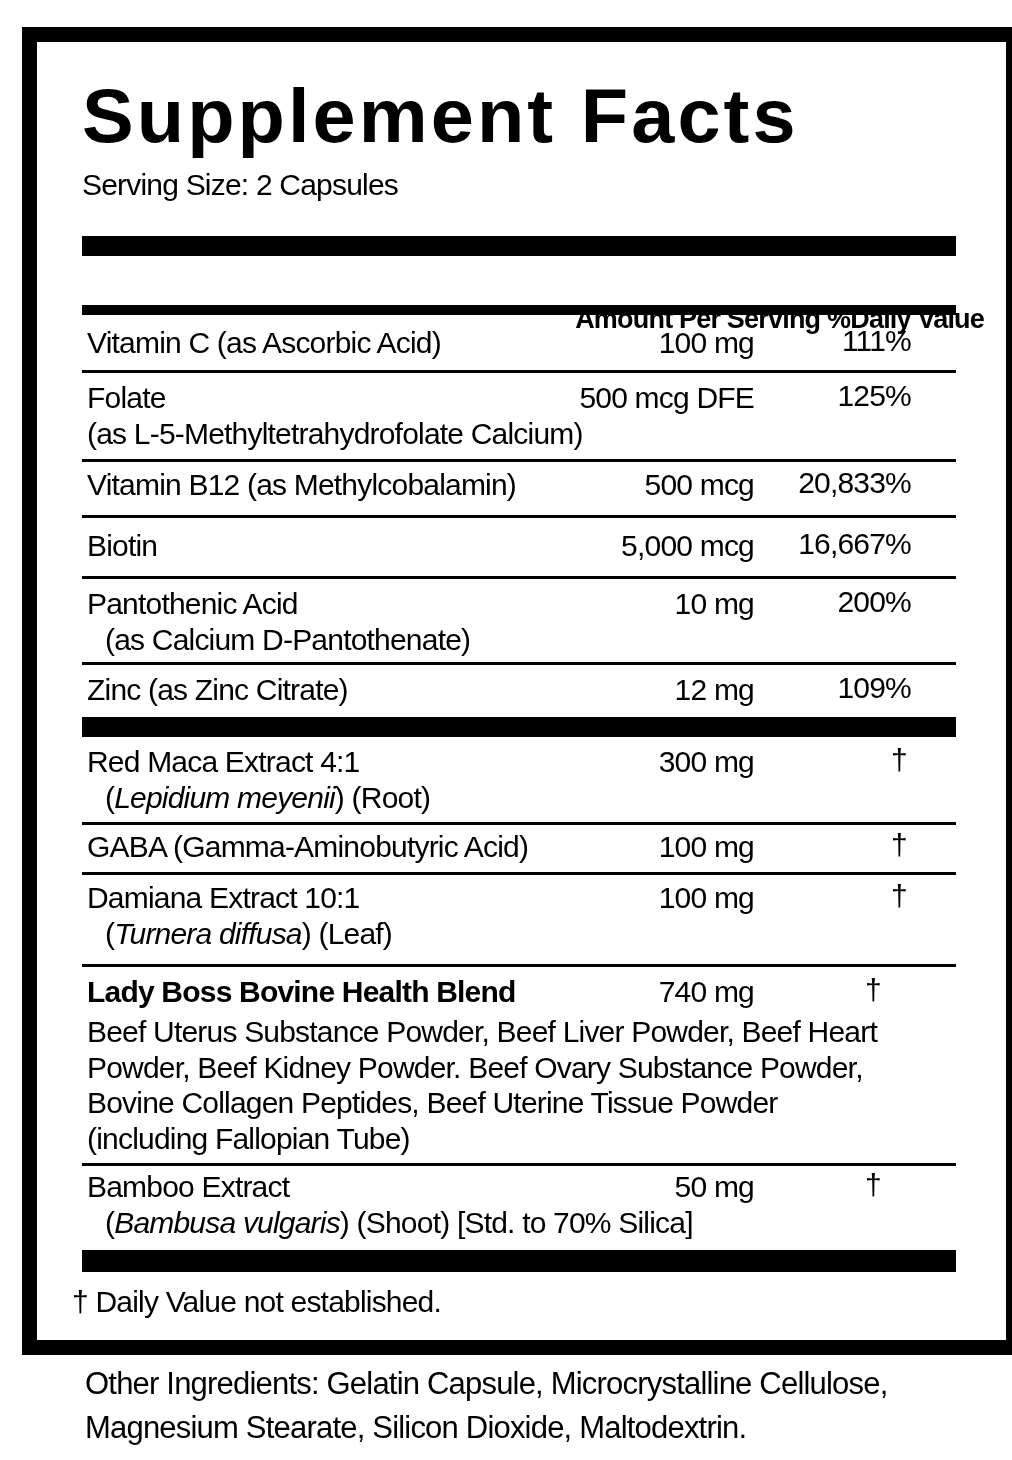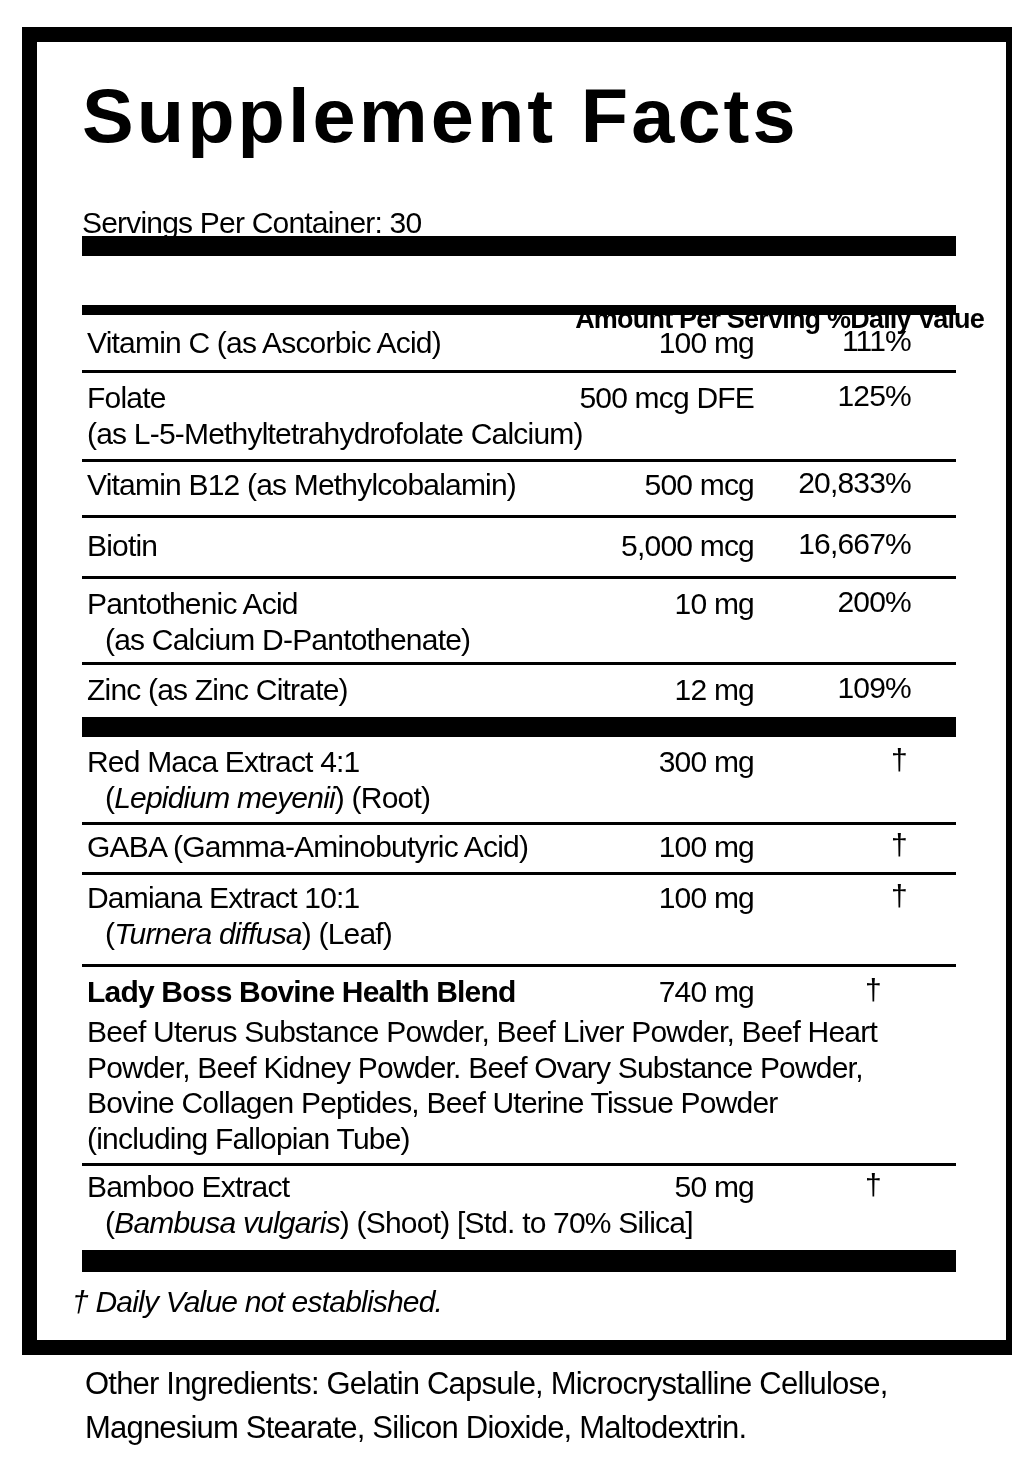--- a/index.html
+++ b/index.html
@@ -15,29 +15,29 @@
   .row { position:absolute; left:50px; width:850px; font-size:30px; letter-spacing:-0.8px; line-height:36px; }
   .name { position:absolute; left:0; top:0; white-space:nowrap; }
   .sub { position:absolute; left:18px; white-space:nowrap; }
   .sub0 { left:0;text-align:center; }
   .amt { position:absolute; right:183px; top:0; white-space:nowrap; }
   .dv { position:absolute; right:26px; top:-2px; white-space:nowrap; }
   .dag { position:absolute; right:30px; top:-2px; }
   .dag2 { right:56px; }
   .bold { font-weight:bold; }
   .blend { position:absolute; left:0; top:40px; width:800px; line-height:35.5px; }
-  .foot { position:absolute; left:55px; top:1285px; font-size:30px; letter-spacing:-0.8px;font-style:italic; }
+  .foot { position:absolute; left:55px; top:1285px; font-size:30px; letter-spacing:-0.8px; }
   .other { position:absolute; left:45px; top:1362px; width:940px; font-size:31px; letter-spacing:-0.8px; line-height:44px;margin-left:40px; }
 </style>
 </head>
 <body>
 
 <div class="box">
   <div class="title">Supplement Facts</div>
-  <div class="serv" style="top:166px">Servings Per Container: 30</div>
+  <div class="serv" style="top:128px">Serving Size: 2 Capsules</div>
 
   <div class="rule" style="top:194px;height:20px"></div>
   <div class="hdr">Amount Per Serving %Daily Value</div>
   <div class="rule" style="top:263px;height:10px"></div>
 
   <div class="row" style="top:283px">
     <span class="name">Vitamin C (as Ascorbic Acid)</span>
     <span class="amt">100 mg</span>
     <span class="dv">111%</span>
   </div>

